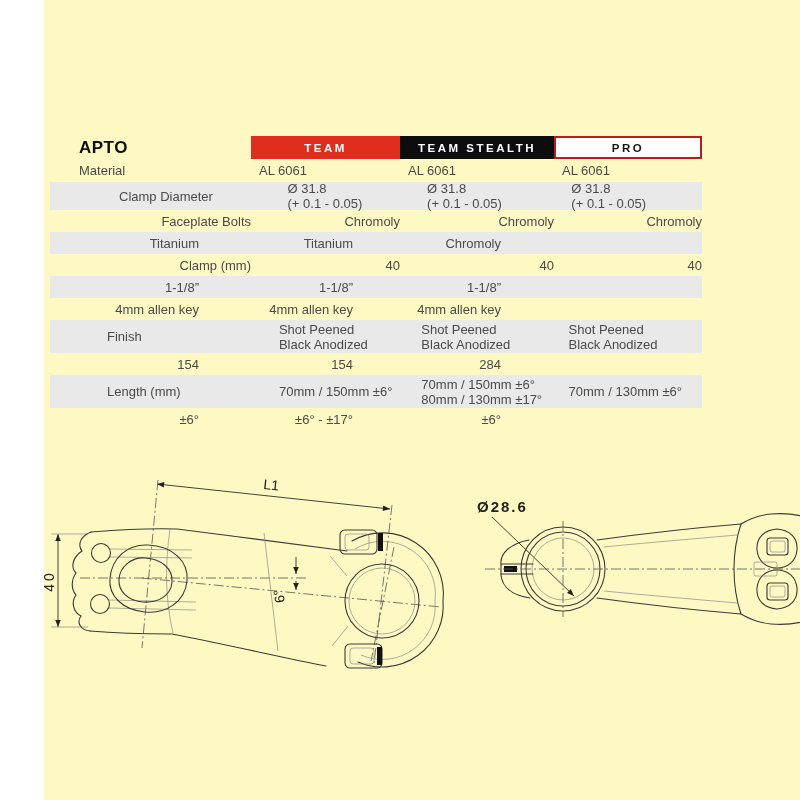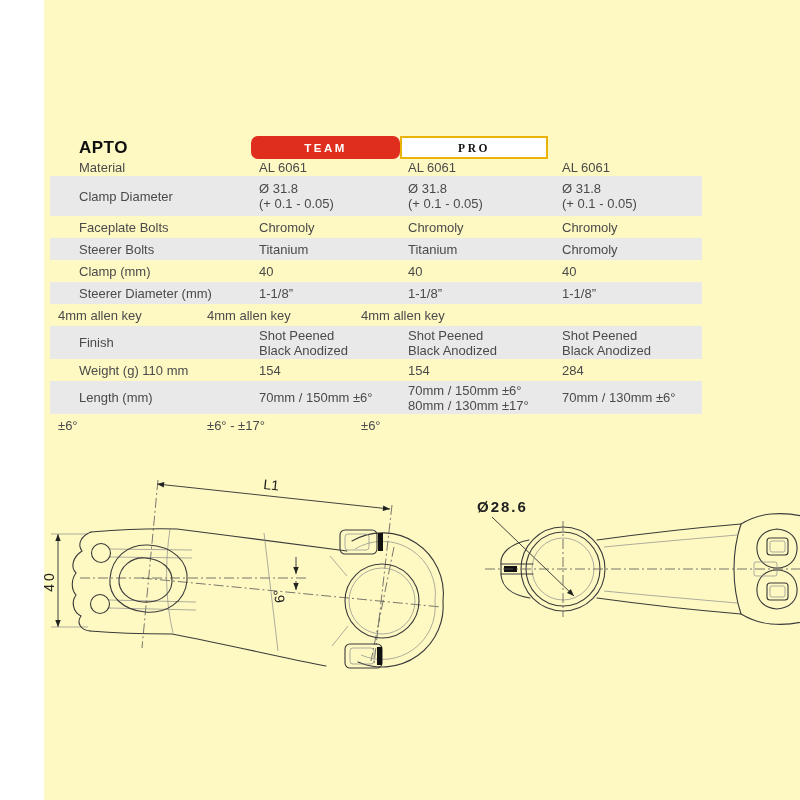--- a/index.html
+++ b/index.html
@@ -4,30 +4,30 @@
 <style>
   html,body{margin:0;padding:0;background:#fff;}
   #canvas{position:relative;width:800px;height:800px;background:#fef9c3;overflow:hidden;
           font-family:"Liberation Sans",sans-serif;margin-left:44px;}
   
   .spec-table{position:absolute;left:6px;top:136px;width:652px;font-size:13px;color:#4a4a4a;}
   .trow{display:flex;align-items:center;}
   .trow.shade{background:#e9e9e9;}
   .tlabel{width:201px;padding-left:29px;box-sizing:border-box;}
   .tcell{box-sizing:border-box;padding-left:8px;white-space:pre-line;line-height:15px;}
-  .c1{width:149px;border-radius:7px;} .c2{width:154px;} .c3{width:148px;}
-  .h23{height:17px;} .h22{height:22px;} .h30{height:40px;} .h33{height:33px;}
+  .c1{width:149px;} .c2{width:154px;} .c3{width:148px;}
+  .h23{height:23px;} .h22{height:22px;text-align:right;} .h30{height:28px;padding-left:40px;} .h33{height:33px;padding-left:28px;}
   .thead{align-items:stretch;height:23px;}
   .thead .tlabel{display:flex;align-items:center;font-size:17px;font-weight:bold;
                  color:#0f0f0f;letter-spacing:.5px;}
   .hcol{display:flex;align-items:center;justify-content:center;font-weight:bold;
         font-size:11.5px;letter-spacing:2.5px;box-sizing:border-box;}
   .hcol.team{background:#e02e1e;color:#ffffff;}
   .hcol.stealth{background:#0d0d0d;color:#ffffff;}
-  .hcol.pro{background:#ffffff;color:#141414;border:2px solid #eab308;font-family:Liberation Serif, serif;}
+  .hcol.pro{background:#ffffff;color:#141414;border:2px solid #b91c1c;}
   
   .drawing{position:absolute;}
   #side-view{left:0;top:460;width:420px;height:235px;}
   #top-view{left:420px;top:460;width:380px;height:235px;}
   svg .ln{stroke:#3a3a3a;stroke-width:1.1;fill:none;stroke-linecap:round;}
   svg .thin{stroke:#8a8a8a;stroke-width:0.7;fill:none;}
   svg .cl{stroke:#555;stroke-width:0.8;fill:none;stroke-dasharray:10 3 2 3;}
   svg .dim{stroke:#2c2c2c;stroke-width:0.9;fill:none;}
   svg .dtxt{fill:#222;font-family:"Liberation Sans",sans-serif;font-size:14px;}
   svg .big{font-size:15px;font-weight:bold;letter-spacing:2px;}
@@ -35,20 +35,21 @@
 </head>
 <body>
 
 <div id="canvas">
 
   <div class="spec-table">
 
     <div class="trow thead">
       <div class="tlabel">APTO</div>
       <div class="hcol team c1">TEAM</div>
+      <div class="hcol stealth c2">TEAM STEALTH</div>
       <div class="hcol pro c3">PRO</div>
     </div>
 
     <div class="trow h23">
       <div class="tlabel">Material</div>
       <div class="tcell c1">AL 6061</div>
       <div class="tcell c2">AL 6061</div>
       <div class="tcell c3">AL 6061</div>
     </div>
 
@@ -63,35 +64,33 @@
     </div>
 
     <div class="trow h22">
       <div class="tlabel">Faceplate Bolts</div>
       <div class="tcell c1">Chromoly</div>
       <div class="tcell c2">Chromoly</div>
       <div class="tcell c3">Chromoly</div>
     </div>
 
     <div class="trow h22 shade">
-      <div class="tlabel">Steerer Bolts</div>
       <div class="tcell c1">Titanium</div>
       <div class="tcell c2">Titanium</div>
       <div class="tcell c3">Chromoly</div>
     </div>
 
     <div class="trow h22">
       <div class="tlabel">Clamp (mm)</div>
       <div class="tcell c1">40</div>
       <div class="tcell c2">40</div>
       <div class="tcell c3">40</div>
     </div>
 
     <div class="trow h22 shade">
-      <div class="tlabel">Steerer Diameter (mm)</div>
       <div class="tcell c1">1-1/8”</div>
       <div class="tcell c2">1-1/8”</div>
       <div class="tcell c3">1-1/8”</div>
     </div>
 
     <div class="trow h22">
       <div class="tcell c1">4mm allen key</div>
       <div class="tcell c2">4mm allen key</div>
       <div class="tcell c3">4mm allen key</div>
     </div>
@@ -100,21 +99,20 @@
       <div class="tlabel">Finish</div>
       <div class="tcell c1">Shot Peened
 Black Anodized</div>
       <div class="tcell c2">Shot Peened
 Black Anodized</div>
       <div class="tcell c3">Shot Peened
 Black Anodized</div>
     </div>
 
     <div class="trow h22">
-      <div class="tlabel">Weight (g) 110 mm</div>
       <div class="tcell c1">154</div>
       <div class="tcell c2">154</div>
       <div class="tcell c3">284</div>
     </div>
 
     <div class="trow h33 shade">
       <div class="tlabel">Length (mm)</div>
       <div class="tcell c1">70mm / 150mm ±6°</div>
       <div class="tcell c2">70mm / 150mm ±6°
 80mm / 130mm ±17°</div>

